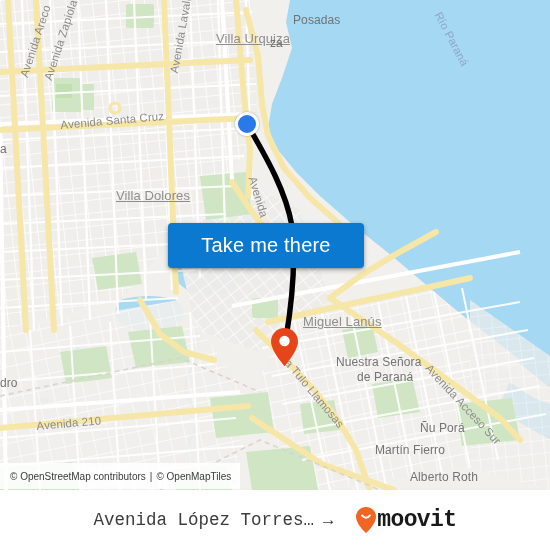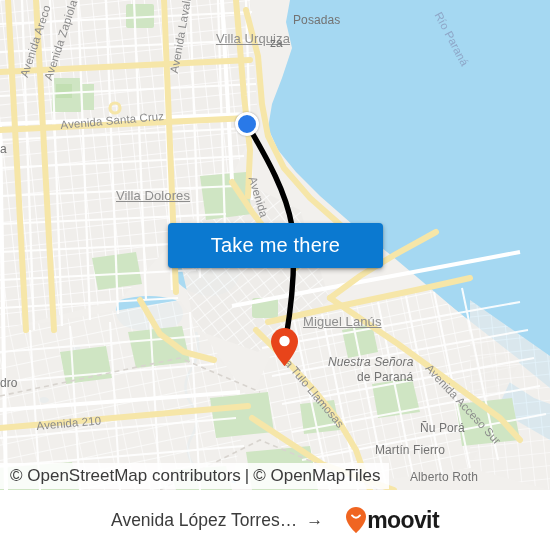--- a/index.html
+++ b/index.html
@@ -80,21 +80,21 @@
   #dest-pin {
     position: absolute;
     left: 271px; top: 328px;
     width: 27px; height: 38px;
   }
 
   
   #cta {
     position: absolute;
     left: 168px; top: 223px;
-    width: 215px; height: 45px;
+    width: 196px; height: 45px;
     background: #0b79d0;
     border-radius: 4px;
     border: none;
     color: #ffffff;
     font-size: 20px;
     font-family: "Liberation Sans", sans-serif;
     letter-spacing: 0.2px;
     cursor: pointer;
     box-shadow: 0 2px 5px rgba(0,0,0,0.30), 0 1px 2px rgba(0,0,0,0.18);
     padding: 0;
@@ -102,36 +102,37 @@
 
   
   #attribution {
     position: absolute;
     left: 0; top: 463px;
     height: 26px;
     padding: 0 9px 0 10px;
     display: flex;
     align-items: center;
     background: rgba(255,255,255,0.88);
-    font-size: 17px;
+    font-size: 10px;
     color: #3b3b3b;
     white-space: nowrap;
   }
   #attribution .sep { padding: 0 4px; color: #3b3b3b; }
 
   
   #bottom-bar {
     position: absolute;
     left: 0; top: 490px;
     width: 550px; height: 60px;
     background: #ffffff;
     display: flex;
     align-items: center;
     justify-content: center;
     gap: 0;
+    font-family: Liberation Mono, monospace;
   }
   #trip-title {
     display: flex;
     align-items: center;
     font-size: 17.5px;
     color: #3c3c3c;
     white-space: nowrap;
   }
   #trip-title .arrow {
     margin: 0 9px;
@@ -335,21 +336,21 @@
         <div class="map-label road" style="left: 42px; top: 78px; transform: rotate(-72deg); transform-origin: left top;">Avenida Zapiola</div>
         <div class="map-label road" style="left: 168px; top: 72px; transform: rotate(-80deg); transform-origin: left top;">Avenida Lavalle</div>
         <div class="map-label road" style="left: 60px; top: 119px; transform: rotate(-5deg); transform-origin: left top;">Avenida Santa Cruz</div>
         <div class="map-label place" style="left: 216px; top: 31px;">Villa Urquiza</div>
         <div class="map-label place-sm" style="left: 293px; top: 13px;">Posadas</div>
         <div class="map-label water-lbl" style="left: 443px; top: 10px; transform: rotate(62deg); transform-origin: left top;">Río Paraná</div>
         <div class="map-label place" style="left: 116px; top: 188px;">Villa Dolores</div>
         <div class="map-label road" style="left: 258px; top: 175px; transform: rotate(73deg); transform-origin: left top;">Avenida</div>
         <div class="map-label place" style="left: 303px; top: 314px;">Miguel Lanús</div>
         <div class="map-label road" style="left: 290px; top: 355px; transform: rotate(50deg); transform-origin: left top;">la Tulo Llamosas</div>
-        <div class="map-label place-sm" style="left: 328px; top: 355px; font-style: italic;">Nuestra Señora</div>
+        <div class="map-label place-sm" style="left: 336px; top: 355px;">Nuestra Señora</div>
         <div class="map-label place-sm" style="left: 357px; top: 370px;">de Paraná</div>
         <div class="map-label road" style="left: 432px; top: 362px; transform: rotate(47deg); transform-origin: left top;">Avenida Acceso Sur</div>
         <div class="map-label place-sm" style="left: 420px; top: 421px; text-align: right;">Ñu Porá</div>
         <div class="map-label place-sm" style="left: 375px; top: 443px;">Martín Fierro</div>
         <div class="map-label place-sm" style="left: 410px; top: 470px;">Alberto Roth</div>
         <div class="map-label road" style="left: 36px; top: 420px; transform: rotate(-5deg); transform-origin: left top;">Avenida 210</div>
         <div class="map-label place-sm" style="left: 0px; top: 376px; text-align: right;">dro</div>
         <div class="map-label place-sm" style="left: 0px; top: 142px;">a</div>
         <div class="map-label place-sm" style="left: 270px; top: 36px; text-align: center;">za</div>
       </div>

